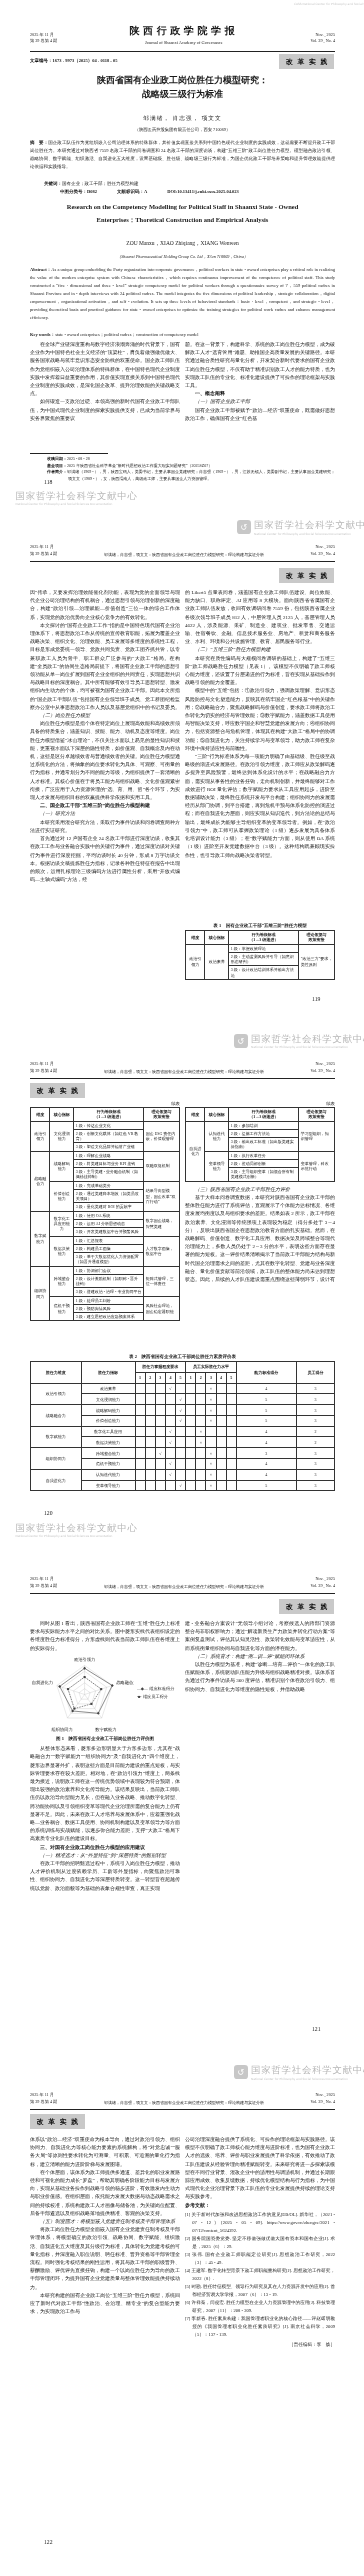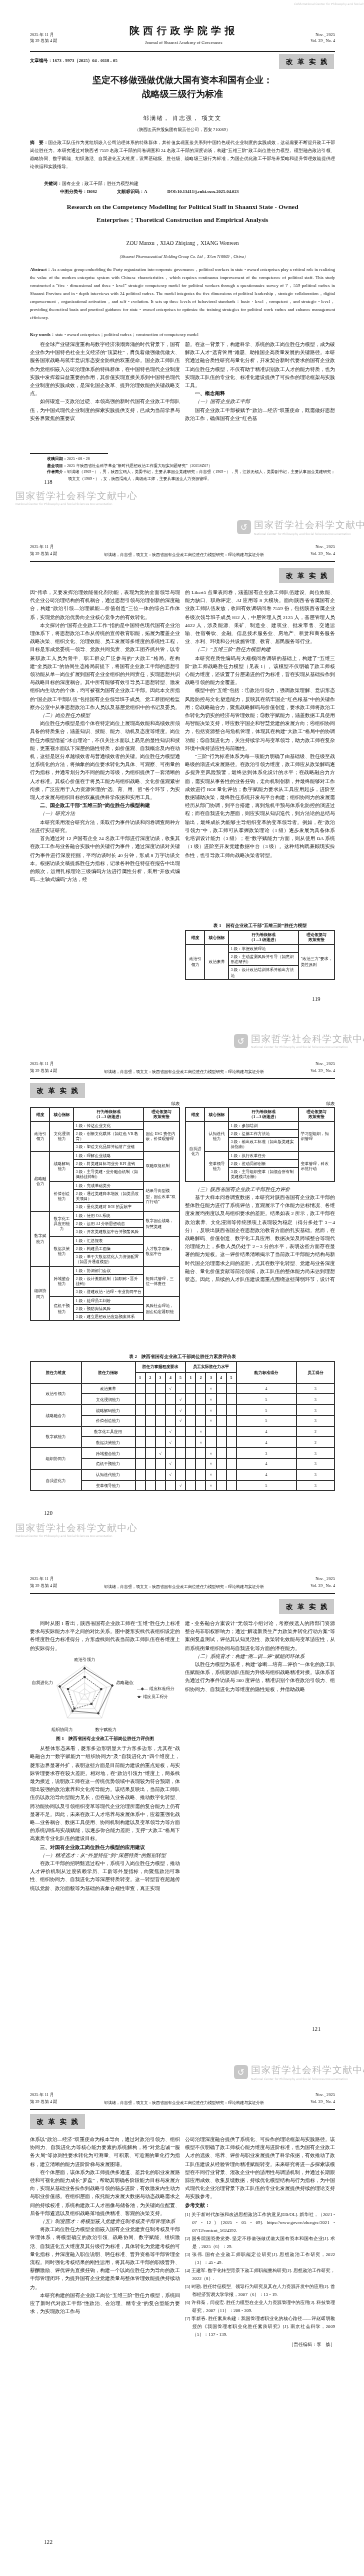--- a/index.html
+++ b/index.html
@@ -91,21 +91,21 @@
     </div>
     <div class="hr">
       <div>Nov. , 2025</div>
         <div>Vol. 39 , No. 4</div>
     </div>
   </div>
   <div class="hrule" style="top:51px"></div>
   <div class="artno" style="top:58px">文章编号：1673 - 9973（2025）04 - 0118 - 05</div>
   <div class="tagbox tag-r" style="top:54px">改革实践</div>
   <div class="title" style="top:73px">
-    <div>坚定不移做强做优做大国有资本和国有企业：</div>
+    <div>陕西省国有企业政工岗位胜任力模型研究：</div>
       <div>战略级三级行为标准</div>
   </div>
   <div class="authors" style="top:115px">邹满绪， 肖志强， 项文文</div>
   <div class="affil" style="top:127px">（陕西医药控股集团有限责任公司，西安 710069）</div>
   <div class="absblock" style="top:139px">
     <b>摘　要：</b><span>国企政工队伍作为党组织嵌入公司治理体系的特殊群体，其价值实现直接关系到中国特色现代企业制度的实践成效，这就需要不断提升政工干部岗位胜任力。本研究通过对陕西省 7559 名政工干部的问卷调查和 24 名政工干部的深度访谈，构建“五维三阶”政工岗位胜任力模型。模型融合政治引领、战略协同、数字赋能、组织激活、自我进化五大维度，设置基础级、胜任级、战略级三级行为标准，为国企优化政工干部培养策略和提升管理效能提供理论依据和实践指导。</span>
   </div>
   <div class="kwline" style="top:181px">
     <b>关键词：</b><span>国有企业；政工干部；胜任力模型构建</span>
   </div>

